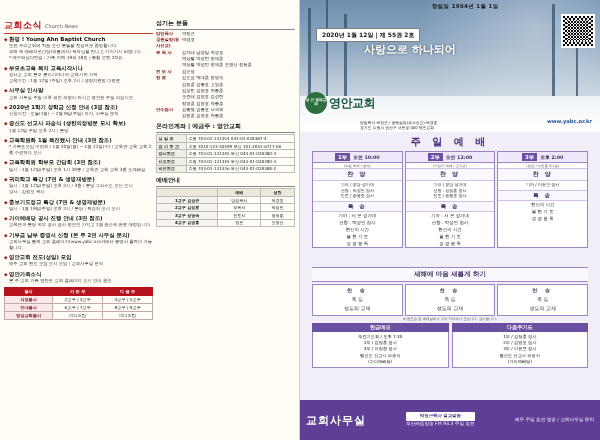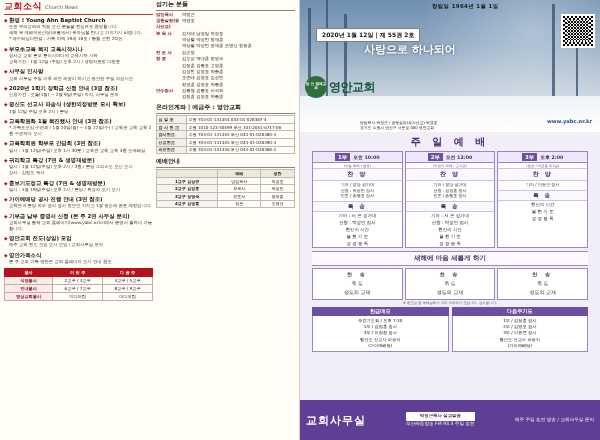--- a/index.html
+++ b/index.html
@@ -11,21 +11,21 @@
     font-size:5px;
     color:#111;
   }
   .page { position:relative; width:600px; height:440px; display:flex; }
 
   
   .left {
     width:300px; height:440px; position:relative;
     background:#fffdf5;
     border-right:1px solid #cfcfcf;
-    padding:0 4px 0 4px;
+    padding:19px 4px 0 4px;
   }
   .left-cols { display:flex; gap:3px; height:432px; }
   .col-a { width:150px; }
   .col-b { width:140px; }
 
   .sec-title {
     display:flex; align-items:baseline; gap:3px;
     border-bottom:1.2px solid #c0392b;
     padding-bottom:1px; margin-bottom:2px;
   }
@@ -110,21 +110,21 @@
   .qr::after{
     content:""; position:absolute; inset:4px;
     background:
       repeating-linear-gradient(0deg,#000 0 1.5px,#fff 1.5px 3px),
       repeating-linear-gradient(90deg,#000 0 1.5px,#fff 1.5px 3px);
     background-blend-mode:difference;
     opacity:0.9;
   }
 
   .logo {
-    position:absolute; left:5px; top:76px; display:flex; align-items:center; gap:2px;
+    position:absolute; left:5px; top:92px; display:flex; align-items:center; gap:2px;
   }
   .logo .mark {
     width:22px; height:22px; border-radius:50%;
     background:#2f6f3e; color:#fff; font-size:3.6px; font-weight:bold;
     display:flex; align-items:center; justify-content:center; text-align:center; line-height:1.1;
   }
   .logo .name { font-size:12px; font-weight:bold; color:#14543a; letter-spacing:-0.5px; }
 
   .contact {
     position:absolute; left:60px; top:120px; font-size:3.8px; color:#111; line-height:1.4;
@@ -158,21 +158,21 @@
   .svc-col .rows { padding:1px 2px; }
   .svc-col .rows .r { font-size:4px; color:#222; line-height:1.4; text-align:center; }
   .svc-col .sub {
     text-align:center; font-size:5.4px; font-weight:bold; color:#3a2a5c;
     letter-spacing:2px; border-top:0.5px solid #cfc2e6; border-bottom:0.5px solid #cfc2e6;
     padding:1px 0; background:#faf7ff; margin-top:1px;
   }
   .svc-col .line { text-align:center; font-size:4.4px; color:#222; padding:1px 0; }
 
   .theme {
-    margin-top:3px; text-align:center; font-size:6.5px; font-weight:bold; color:#3a2a5c;
+    margin-top:19px; text-align:center; font-size:6.5px; font-weight:bold; color:#3a2a5c;
     border-top:0.7px solid #9b86c2; border-bottom:0.7px solid #9b86c2; padding:2px 0;
     background:#fbf9ff;
   }
   .tri { display:flex; gap:2px; margin-top:2px; }
   .tri .c {
     flex:1; background:#fff; border:0.7px solid #9b86c2; text-align:center;
     font-size:5px; color:#222; padding:1.5px 0; line-height:1.8;
   }
   .tri .c .w { letter-spacing:3px; font-weight:bold; color:#3a2a5c; }
   .offer-note { text-align:center; font-size:3.4px; color:#555; margin-top:1.5px; }

